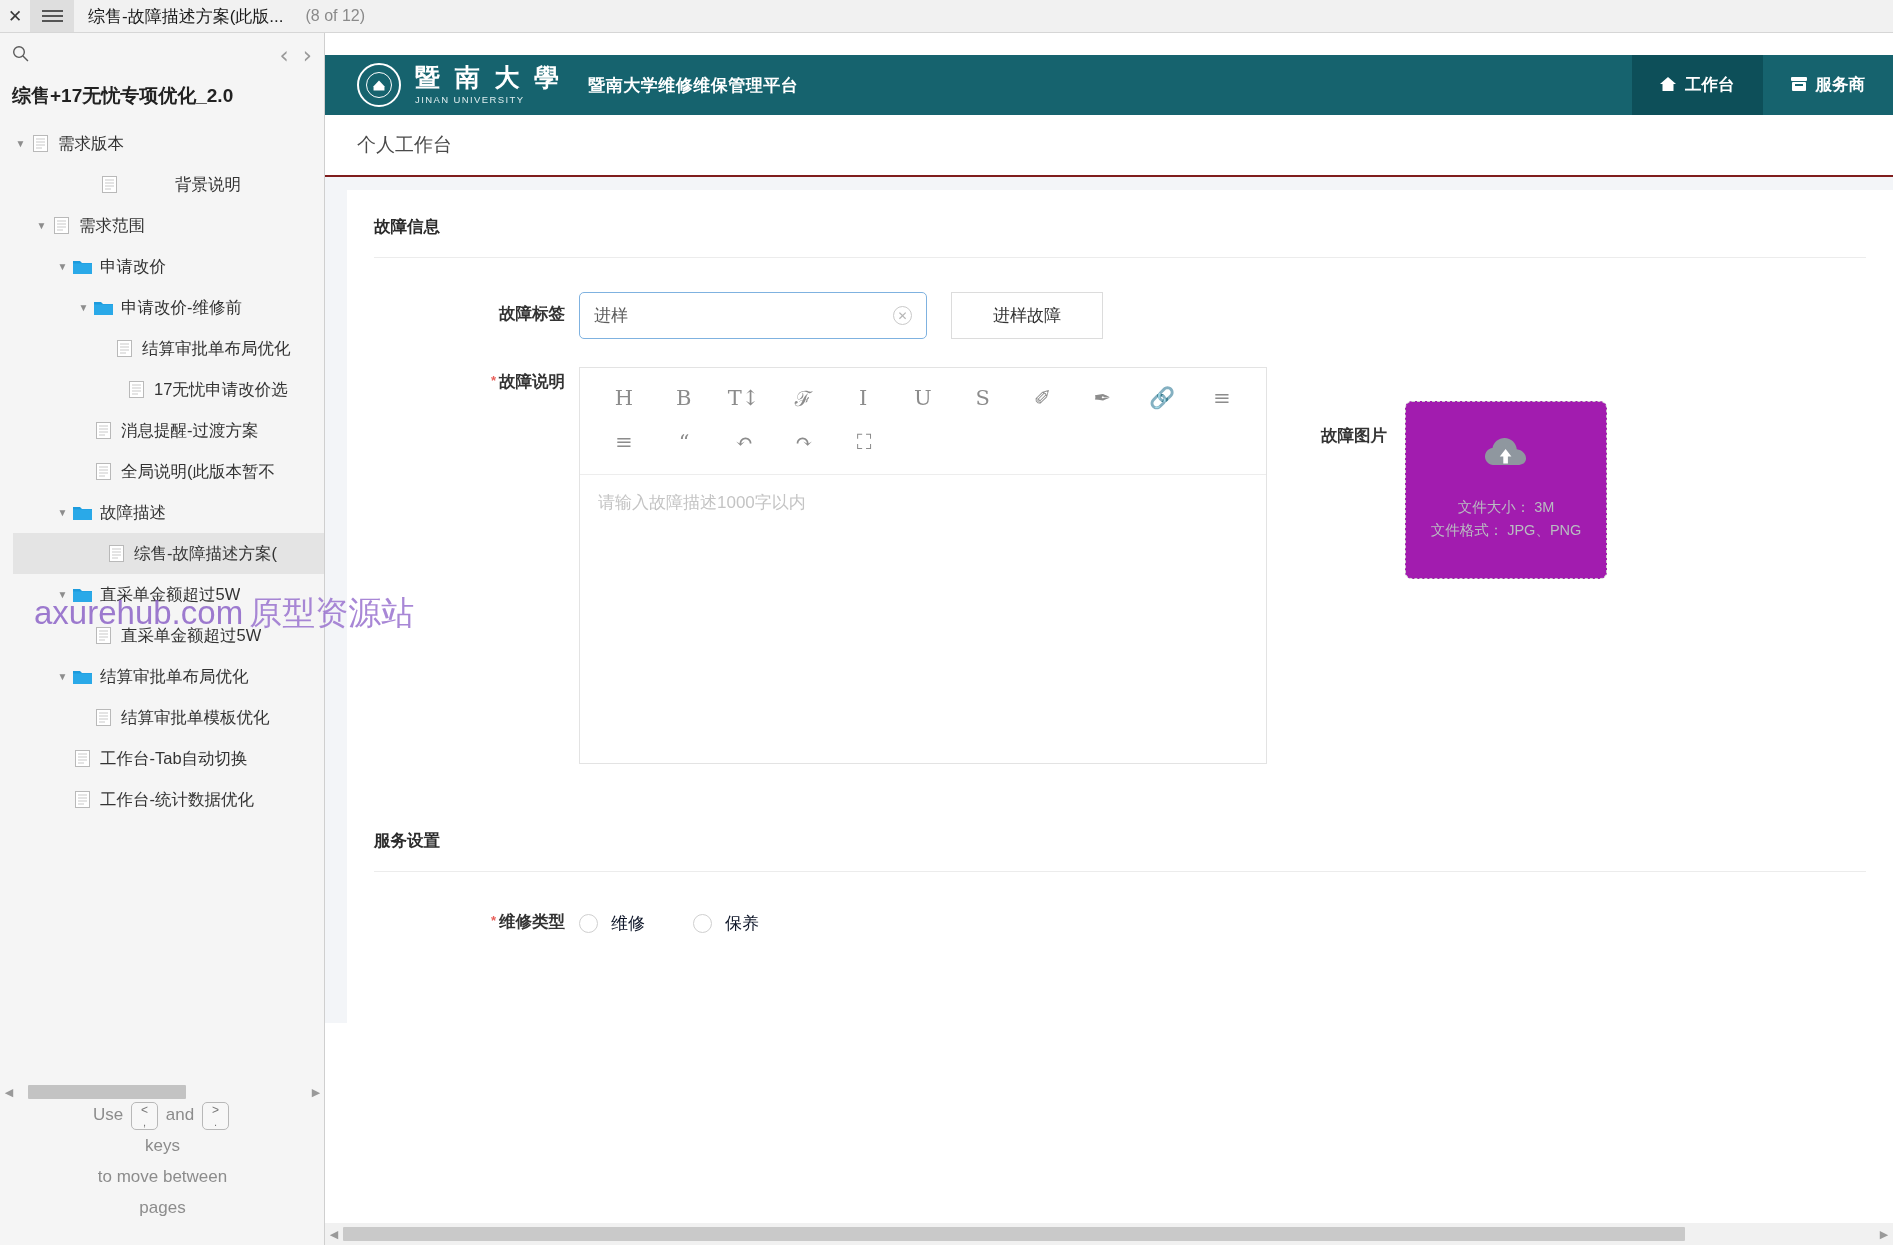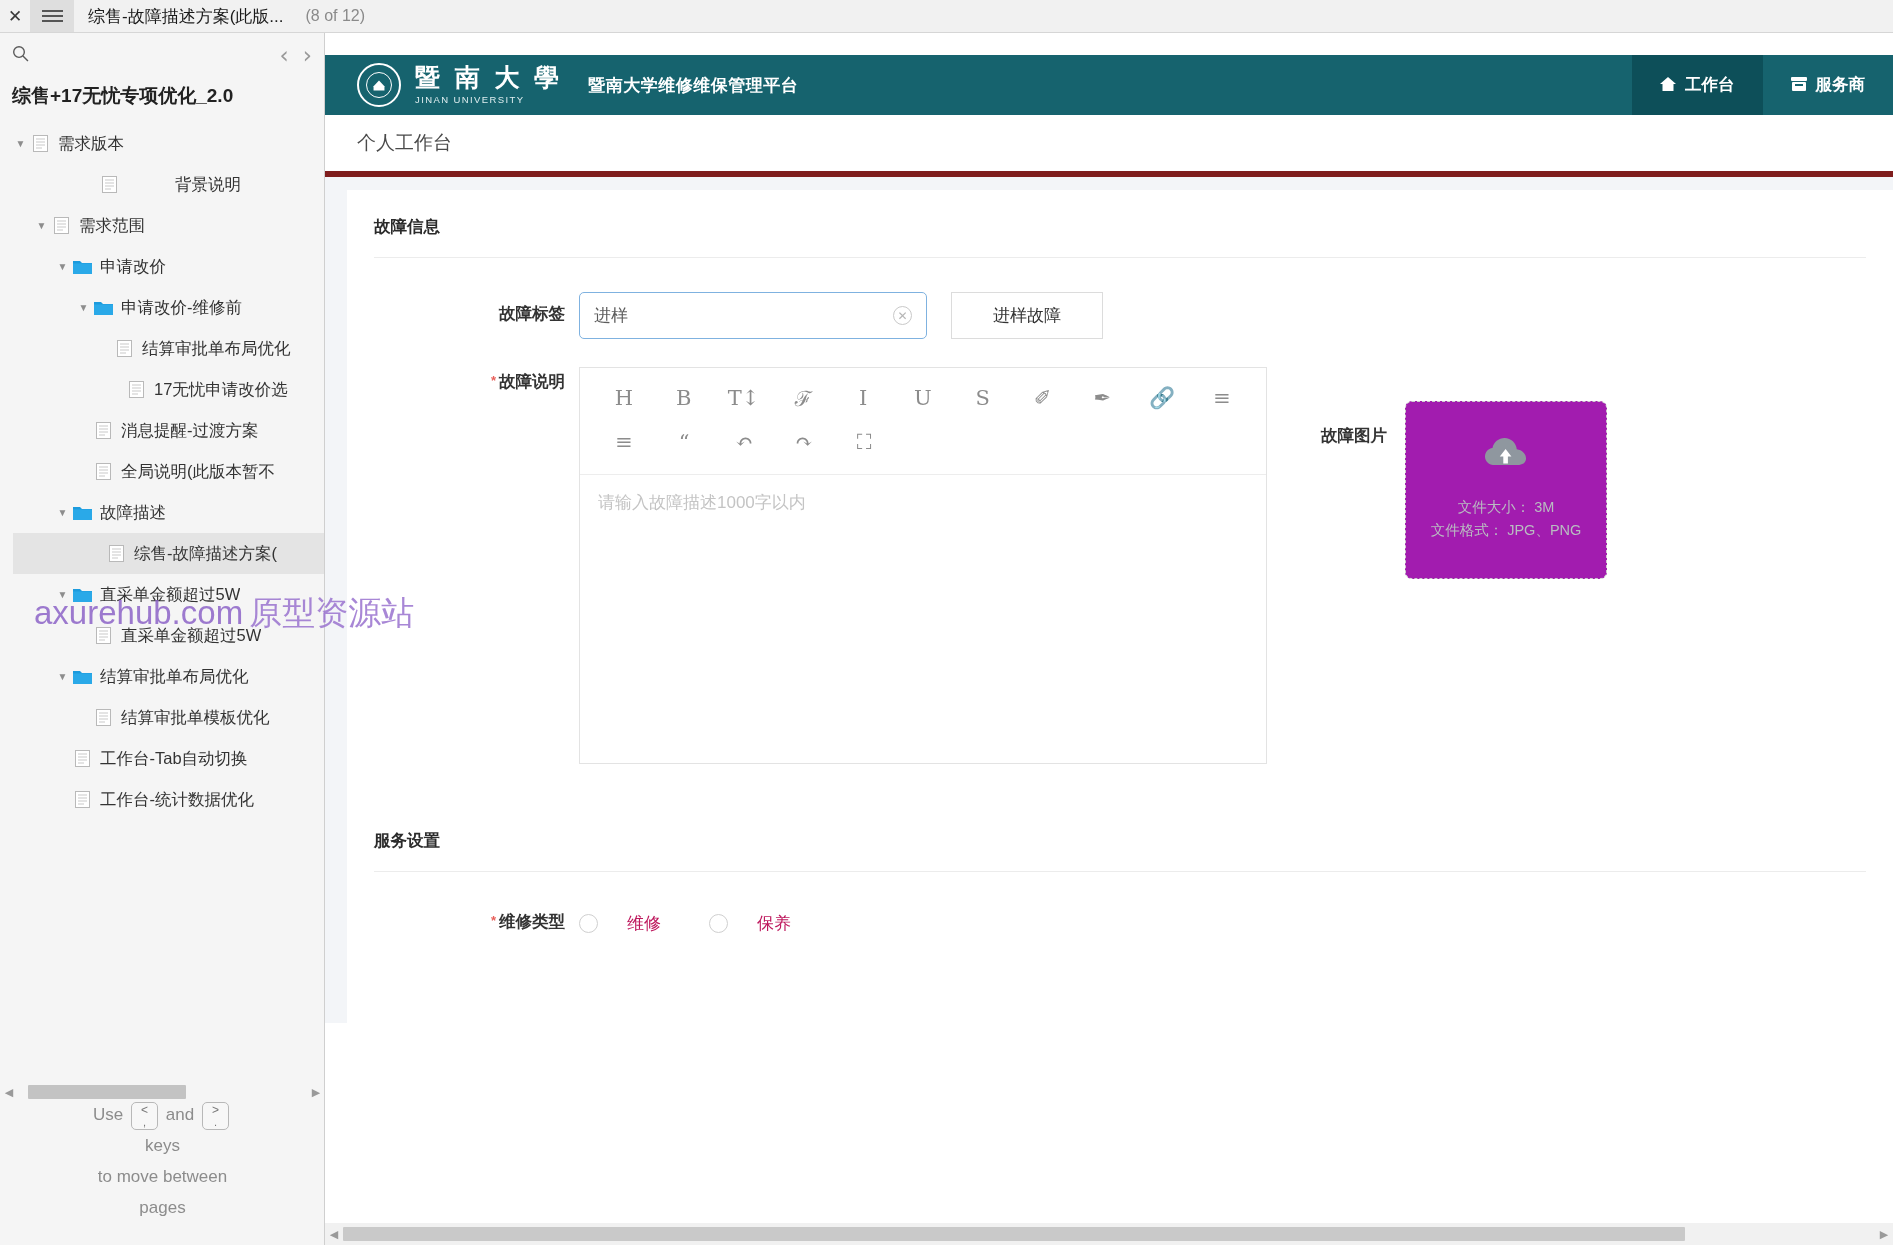--- a/index.html
+++ b/index.html
@@ -145,21 +145,21 @@
   .navtab {
     display: flex; align-items: center; gap: 9px; padding: 0 28px;
     color: #fff; font-size: 16.5px; font-weight: bold; cursor: pointer;
   }
   .navtab.active { background: #0d4f59; }
   .navtab .gl { font-size: 15px; }
 
   
   .crumbbar {
     height: 62px; background: #fff; display: flex; align-items: center;
-    padding-left: 32px; border-bottom: 6px solid #7f1d1d;
+    padding-left: 32px; border-bottom: 2px solid #7f1d1d;
   }
   .crumbbar .t { font-size: 19px; color: #4a4a4a; }
 
   
   .pagebody { background: #f3f5f8; padding: 13px 0 0 22px; height: 846px; }
   .card { background: #ffffff; min-height: 846px; padding: 26px 0 0 0; }
 
   .sect-title {
     font-size: 16.5px; font-weight: bold; color: #2b2b2b; padding-left: 27px;
   }
@@ -215,21 +215,21 @@
   }
   .cloud-ic { color: #9ba2ab; margin-bottom: 22px; }
   .upmeta { font-size: 14.5px; color: #b9bcc1; line-height: 23px; text-align: center; }
 
   
   .radio-wrap { display: flex; align-items: center; padding-top: 10px; }
   .radio {
     width: 19px; height: 19px; border: 1px solid #cfcfcf; border-radius: 50%;
     background: #fff; cursor: pointer;
   }
-  .radio-lbl { font-size: 17px; color: #be185d; margin-left: 29px; margin-right: 48px; }
+  .radio-lbl { font-size: 17px; color: #0f172a; margin-left: 13px; margin-right: 48px; }
 
   
   .vp-hscroll {
     position: absolute; left: 0; bottom: 0; width: 1568px; height: 22px;
     background: #f1f1f1; display: flex; align-items: center;
   }
   .vp-hscroll .arrow { width: 18px; text-align: center; color: #9a9a9a; font-size: 11px; cursor: pointer; }
   .vp-hscroll .track { flex: 1; height: 14px; position: relative; }
   .vp-hscroll .thumb {
     position: absolute; left: 0; top: 0; width: 1342px; height: 14px;

